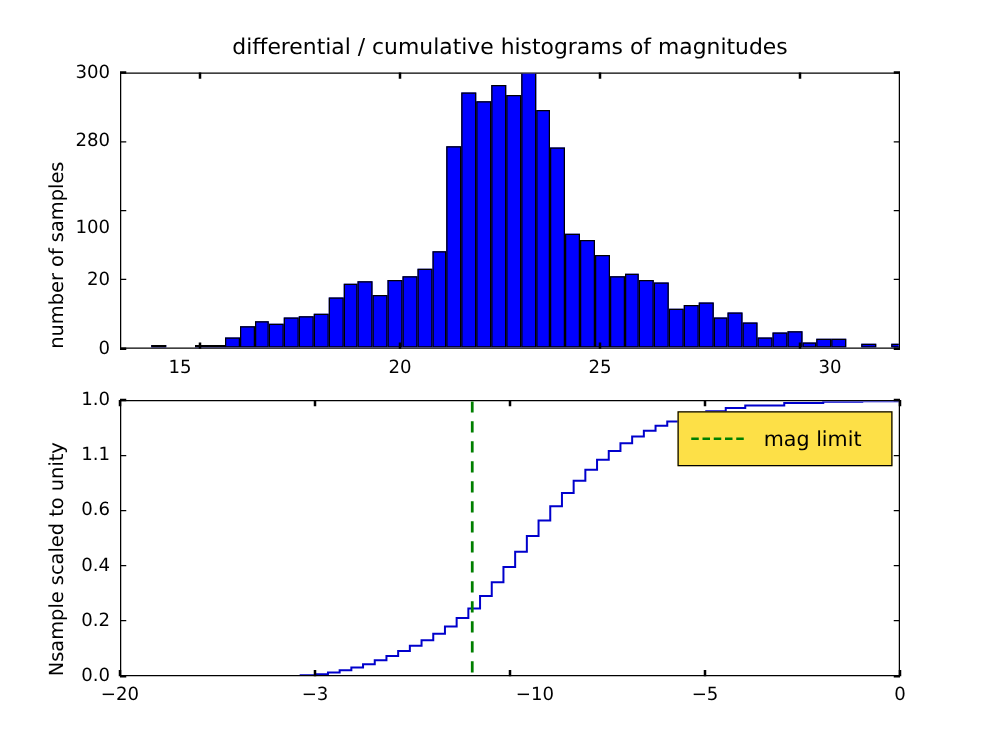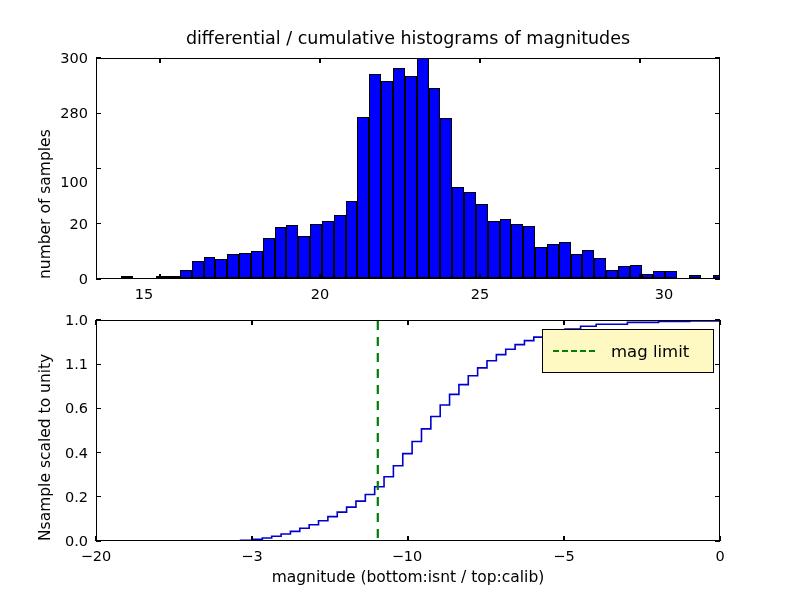--- a/index.html
+++ b/index.html
@@ -50,21 +50,21 @@
     border:1px solid #000;
     box-sizing:border-box;
   }
 
   
   .curve-svg{position:absolute;left:0;top:0;}
 
   
   .legend{
     position:absolute;
-    background:#fef9c3;
+    background:#fde047;
     border:1.2px solid #000;
     box-sizing:border-box;
     display:flex;align-items:center;
     padding:0 10px;
   }
   .legend-sample{
     width:42px;height:0;
     border-top:2.4px dashed #007f00;
     margin-right:16px;
   }
@@ -172,21 +172,21 @@
   </div>
   <div id="ticks-bottom">
       <div class="tick-x" style="left: 95.35px; top: 536px; height: 5px;"></div>
       <div class="tick-x" style="left: 95.35px; top: 320px; height: 5px;"></div>
       <div class="ticklabel-x" style="left: 96px; top: 548px;">−20</div>
       <div class="tick-x" style="left: 251.35px; top: 536px; height: 5px;"></div>
       <div class="tick-x" style="left: 251.35px; top: 320px; height: 5px;"></div>
       <div class="ticklabel-x" style="left: 252px; top: 548px;">−3</div>
       <div class="tick-x" style="left: 407.35px; top: 536px; height: 5px;"></div>
       <div class="tick-x" style="left: 407.35px; top: 320px; height: 5px;"></div>
-      <div class="ticklabel-x" style="left: 407px; top: 548px;">−10</div>
+      <div class="ticklabel-x" style="left: 428px; top: 548px;">−10</div>
       <div class="tick-x" style="left: 563.35px; top: 536px; height: 5px;"></div>
       <div class="tick-x" style="left: 563.35px; top: 320px; height: 5px;"></div>
       <div class="ticklabel-x" style="left: 564px; top: 548px;">−5</div>
       <div class="tick-x" style="left: 719.35px; top: 536px; height: 5px;"></div>
       <div class="tick-x" style="left: 719.35px; top: 320px; height: 5px;"></div>
       <div class="ticklabel-x" style="left: 720px; top: 548px;">0</div>
       <div class="tick-y" style="left: 96px; top: 540.35px; width: 5px;"></div>
       <div class="tick-y" style="left: 715px; top: 540.35px; width: 5px;"></div>
       <div class="ticklabel-y" style="left: 38px; width: 50px; top: 541px;">0.0</div>
       <div class="tick-y" style="left: 96px; top: 496.15px; width: 5px;"></div>
@@ -199,20 +199,19 @@
       <div class="tick-y" style="left: 715px; top: 407.75px; width: 5px;"></div>
       <div class="ticklabel-y" style="left: 38px; width: 50px; top: 408.4px;">0.6</div>
       <div class="tick-y" style="left: 96px; top: 363.55px; width: 5px;"></div>
       <div class="tick-y" style="left: 715px; top: 363.55px; width: 5px;"></div>
       <div class="ticklabel-y" style="left: 38px; width: 50px; top: 364.2px;">1.1</div>
       <div class="tick-y" style="left: 96px; top: 319.35px; width: 5px;"></div>
       <div class="tick-y" style="left: 715px; top: 319.35px; width: 5px;"></div>
       <div class="ticklabel-y" style="left: 38px; width: 50px; top: 320px;">1.0</div>
     </div>
 
-  <div class="xlabel" id="xlabel-bottom" style="left:96px;top:568px;width:624px;">magnitude (bottom:isnt / top:calib)</div>
 
   <div class="legend" id="legend" style="left:542px;top:329px;width:172px;height:44px;">
     <span class="legend-sample"></span>
     <span class="legend-label">mag limit</span>
   </div>
 
 </div>
 
 </body></html>

